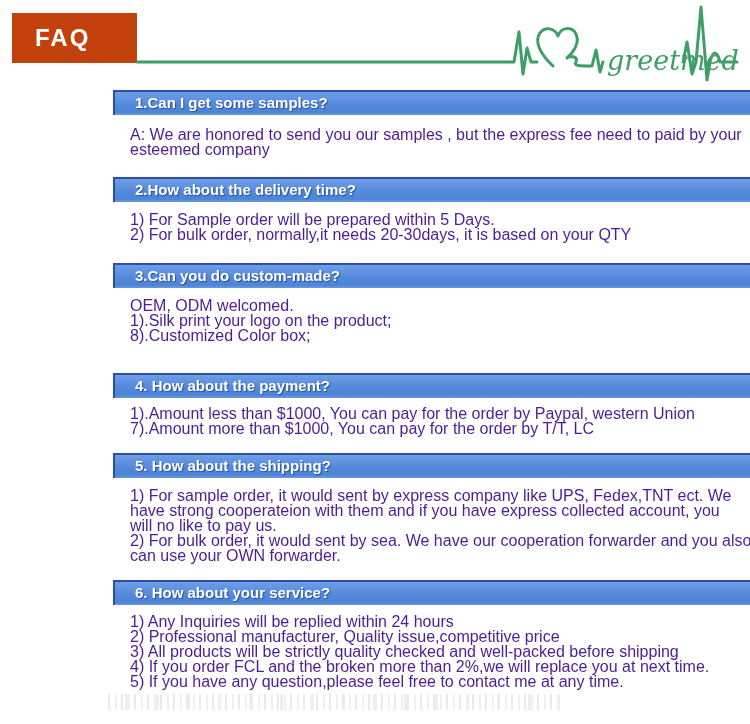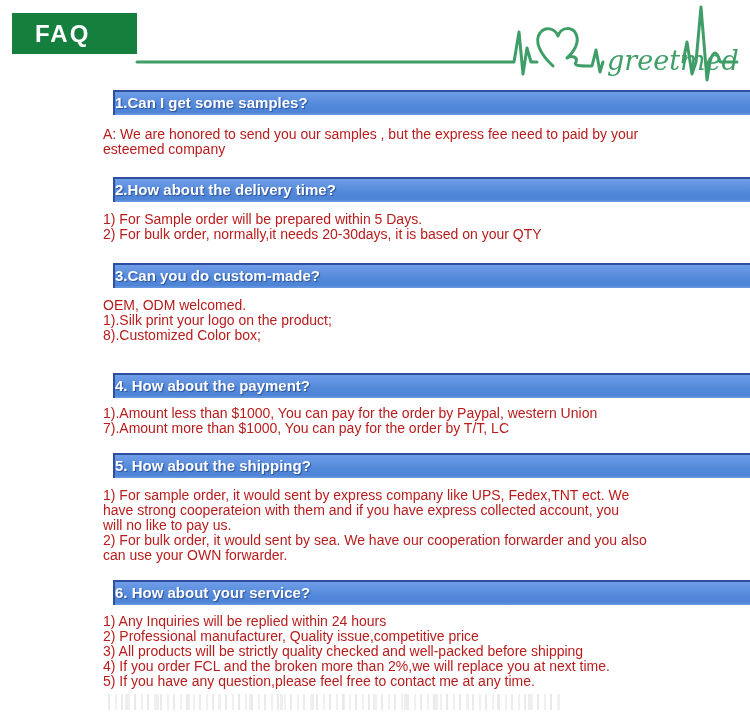--- a/index.html
+++ b/index.html
@@ -2,39 +2,39 @@
 <html><head>
 <meta charset="utf-8">
 <style>
   html,body{margin:0;padding:0;background:#fff;}
   .page{
     position:relative;width:750px;height:724px;background:#ffffff;
     font-family:"Liberation Sans", sans-serif;overflow:hidden;
   }
   
   .faq-box{
-    position:absolute;left:12px;top:13px;width:125px;height:41px;
-    background:#15803d;color:#fff;font-weight:bold;font-size:24px;
+    position:absolute;left:12px;top:13px;width:125px;height:50px;
+    background:#c2410c;color:#fff;font-weight:bold;font-size:24px;
     letter-spacing:2px;display:flex;align-items:center;
     padding-left:23px;box-sizing:border-box;
   }
   .logo-svg{position:absolute;left:0;top:0;width:750px;height:90px;}
   
   .qbar{
     position:absolute;left:113px;width:637px;height:25px;box-sizing:border-box;
     border-top:2px solid #2e4fa0;border-left:2px solid #2e4fa0;
     background:linear-gradient(180deg,#6f9de8 0%,#5288d9 60%,#4e84d6 88%,#6b9ae2 100%);
     color:#ffffff;font-weight:bold;font-size:15px;line-height:22px;
-    padding-left:0;text-shadow:1px 1px 1px rgba(20,50,120,.65);
+    padding-left:20px;text-shadow:1px 1px 1px rgba(20,50,120,.65);
     white-space:nowrap;
   }
   .t1{top:90px}.t2{top:177px}.t3{top:263px}.t4{top:373px}.t5{top:453px}.t6{top:580px}
   
   .answers{
-    position:absolute;left:103px;width:615px;font-size:14px;color:#b91c1c;
+    position:absolute;left:130px;width:615px;font-size:16px;color:#4c1d95;
     line-height:15px;letter-spacing:0;
   }
   .a1{top:127px}.a2{top:212px}.a3{top:298px}.a4{top:406px}.a5{top:488px}.a6{top:614px}
   .line{white-space:nowrap;}
   .ind18{}
   .ind15{}
   
   .barcode{
     position:absolute;left:108px;top:694px;width:452px;height:16px;
     background:

